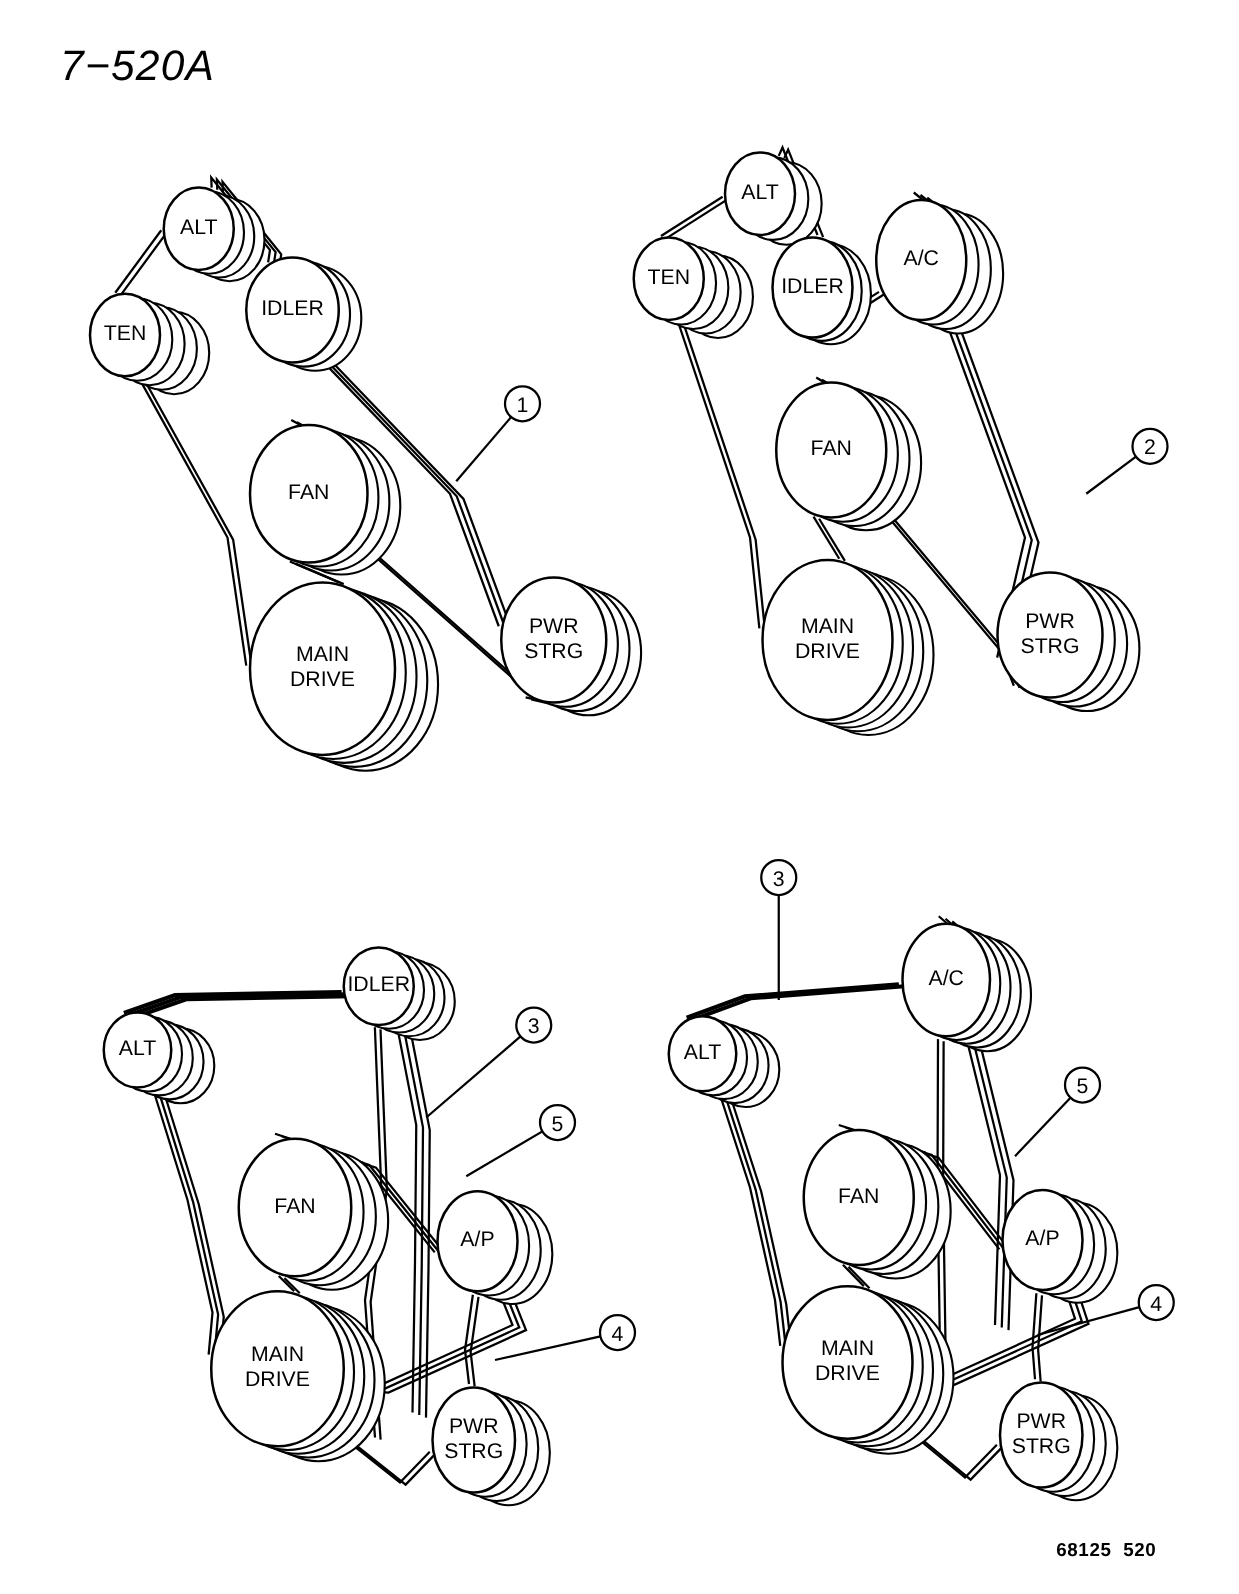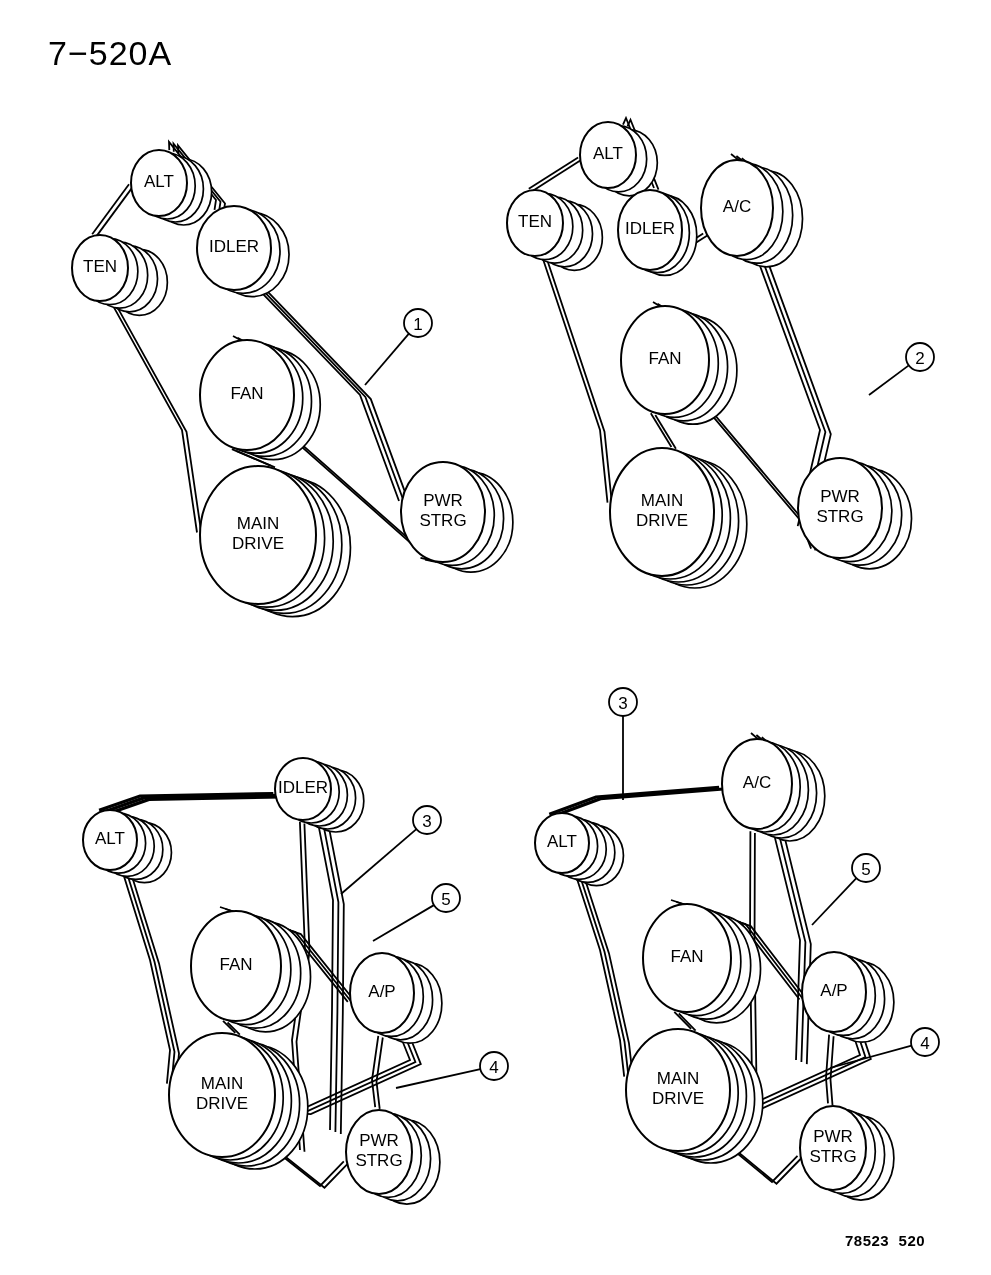--- a/index.html
+++ b/index.html
@@ -17,20 +17,21 @@
     overflow: hidden;
   }
   #page-title {
     position: absolute;
     left: 48px;
     top: 34px;
     font-size: 34px;
     letter-spacing: 1px;
     font-family: "Liberation Sans", sans-serif;
     white-space: pre;
+    font-style: italic;
   }
   #sheet-code {
     position: absolute;
     left: 845px;
     top: 1232px;
     font-size: 15px;
     font-weight: bold;
     letter-spacing: 0.5px;
     white-space: pre;
   }
@@ -59,21 +60,21 @@
   .belt-thick { fill: none; stroke: #000; stroke-width: 3.2; }
   .pulley-face { fill: #fff; stroke: #000; stroke-width: 2; }
   .pulley-rim { fill: #fff; stroke: #000; stroke-width: 1.7; }
   .leader { fill: none; stroke: #000; stroke-width: 1.8; }
   .callout-circle { fill: #fff; stroke: #000; stroke-width: 1.8; }
 </style>
 </head>
 <body>
 
 <div id="page-title">7−520A</div>
-<div id="sheet-code">78523  520</div>
+<div id="sheet-code">68125  520</div>
 
 <svg class="diagram-layer" id="diagram-svg" viewBox="0 0 991 1275" xmlns="http://www.w3.org/2000/svg">
     <g>
       <g>
         <g>
           <path d="M92.2,234.2 L129.0,184.2" class="belt"></path>
           <path d="M96.7,235.9 L133.5,185.9" class="belt"></path>
         </g>
         <g>
           <path d="M169.3,150.1 L169.0,142.0 L216.0,200.0 L214.5,209.9" class="belt"></path>

